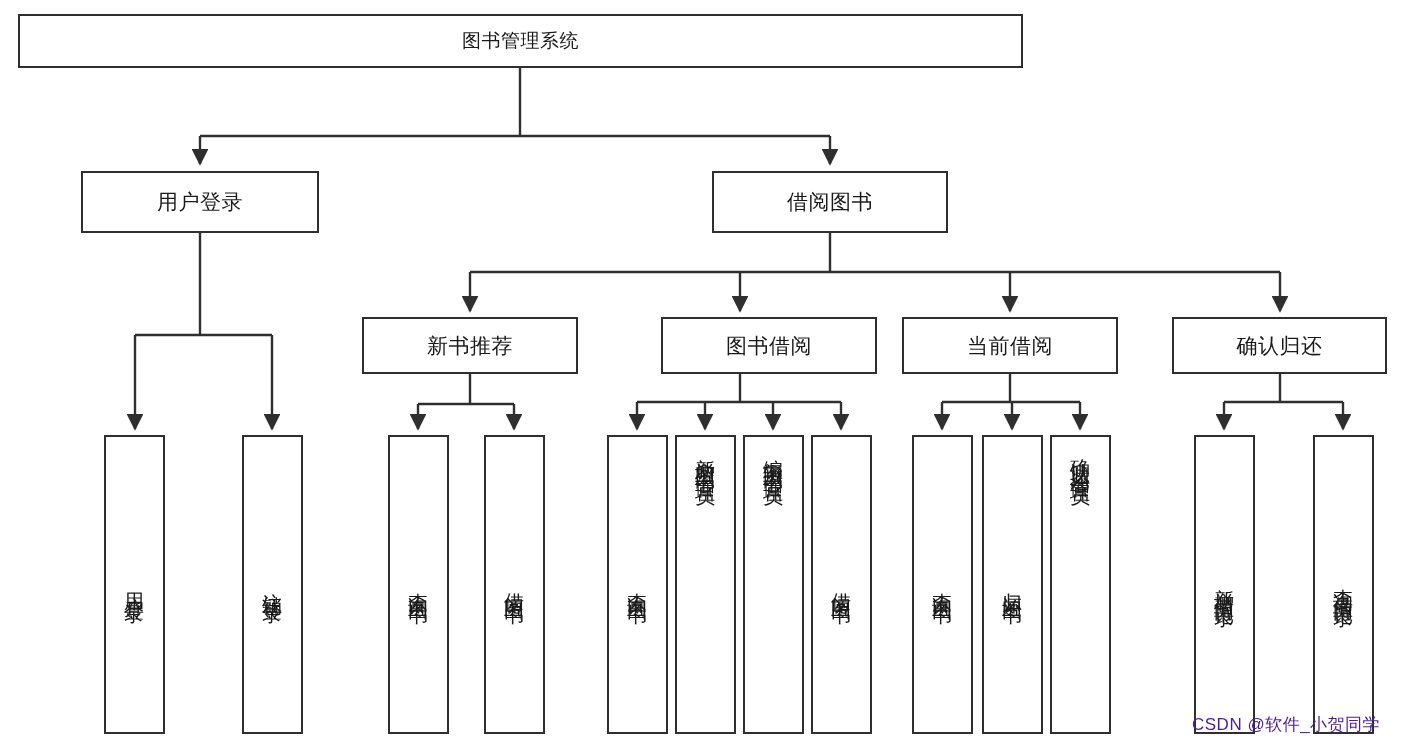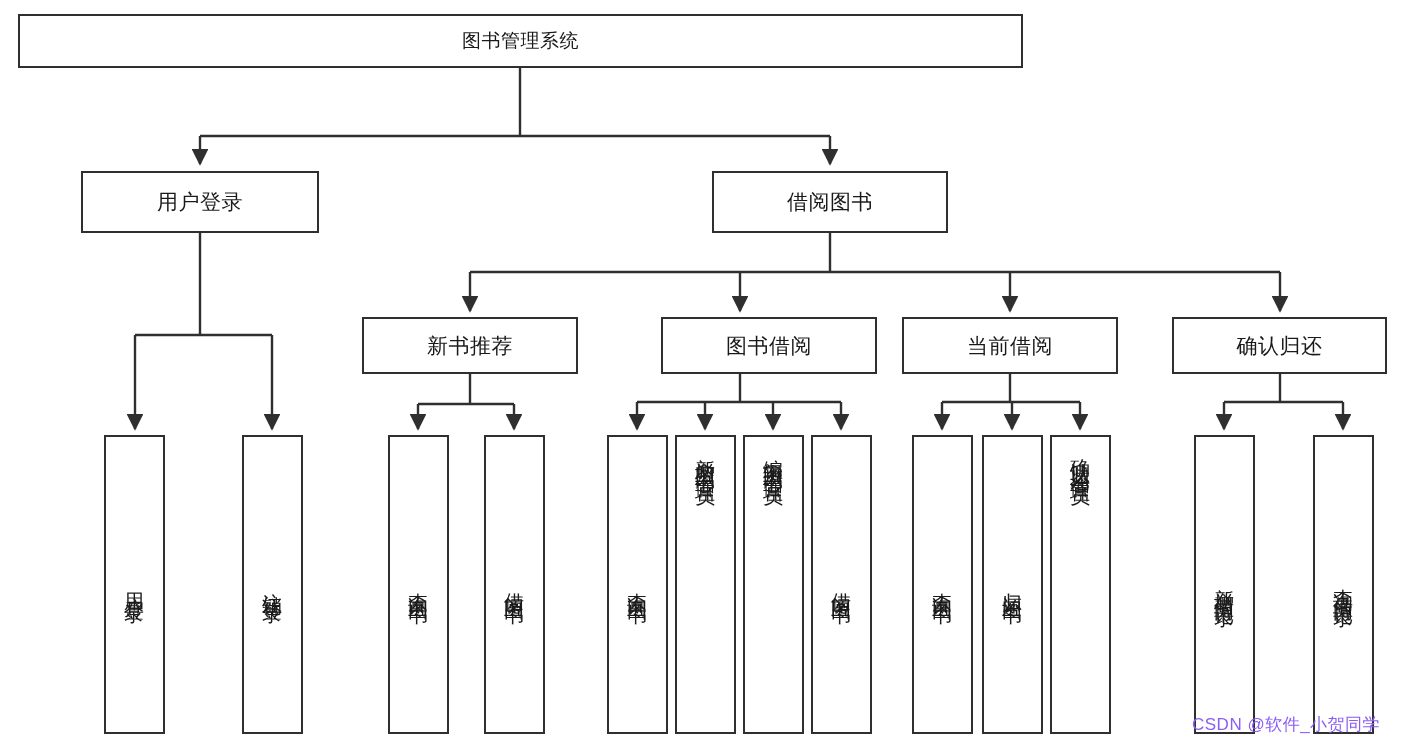--- a/index.html
+++ b/index.html
@@ -65,21 +65,21 @@
     white-space: nowrap;
   }
   
   .node.vert.center {
     align-items: center;
     padding-top: 0;
   }
   .watermark {
     position: absolute;
     font-size: 17px;
-    color: #8b5cf6;
+    color: #4c1d95;
     white-space: nowrap;
     letter-spacing: 0.5px;
   }
 </style>
 </head>
 <body>
 
 <div id="diagram-root">
 
   <svg class="connectors" viewBox="0 0 1405 747" xmlns="http://www.w3.org/2000/svg">

